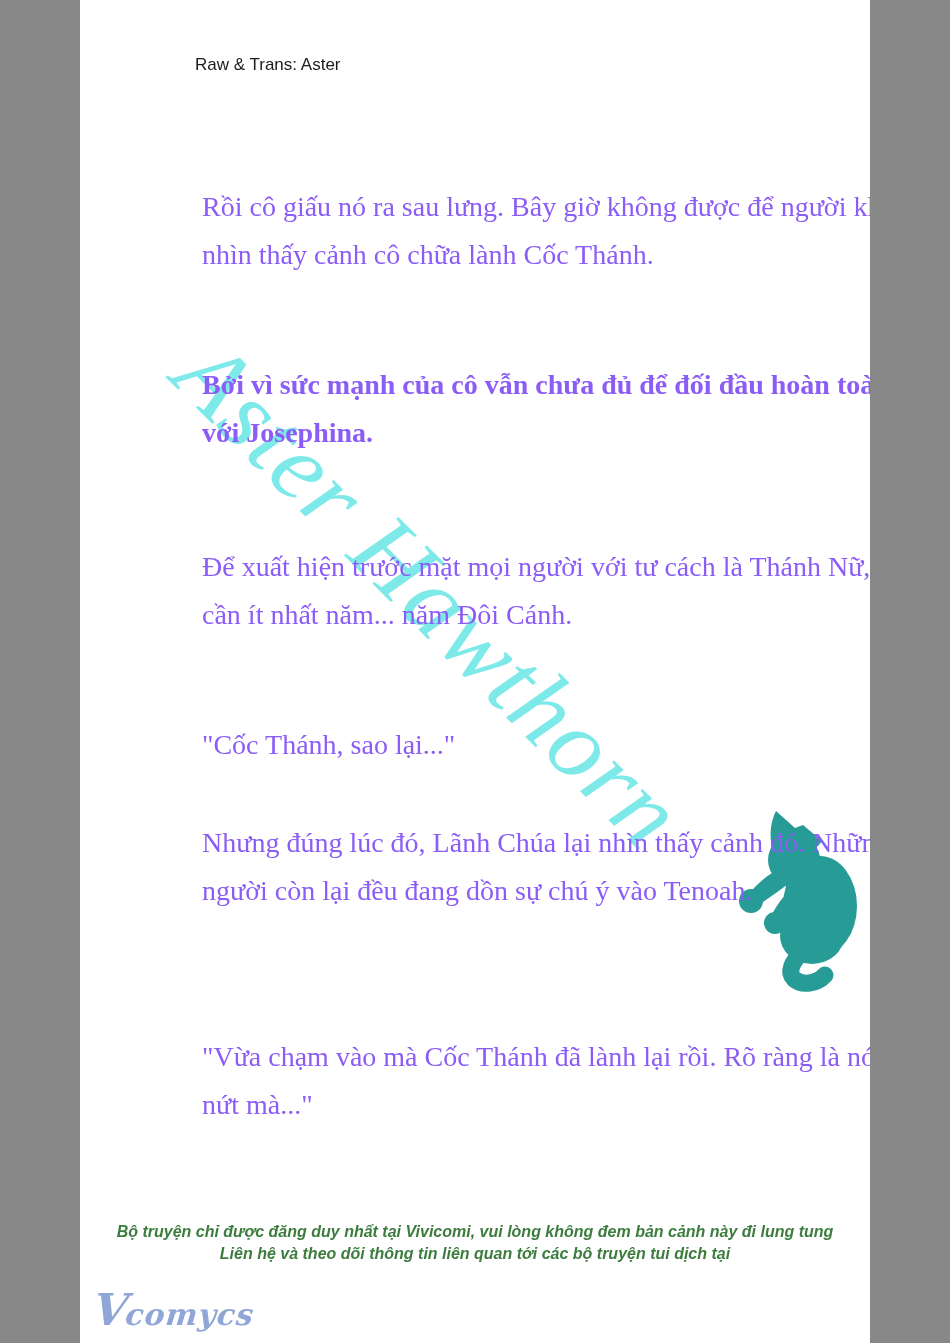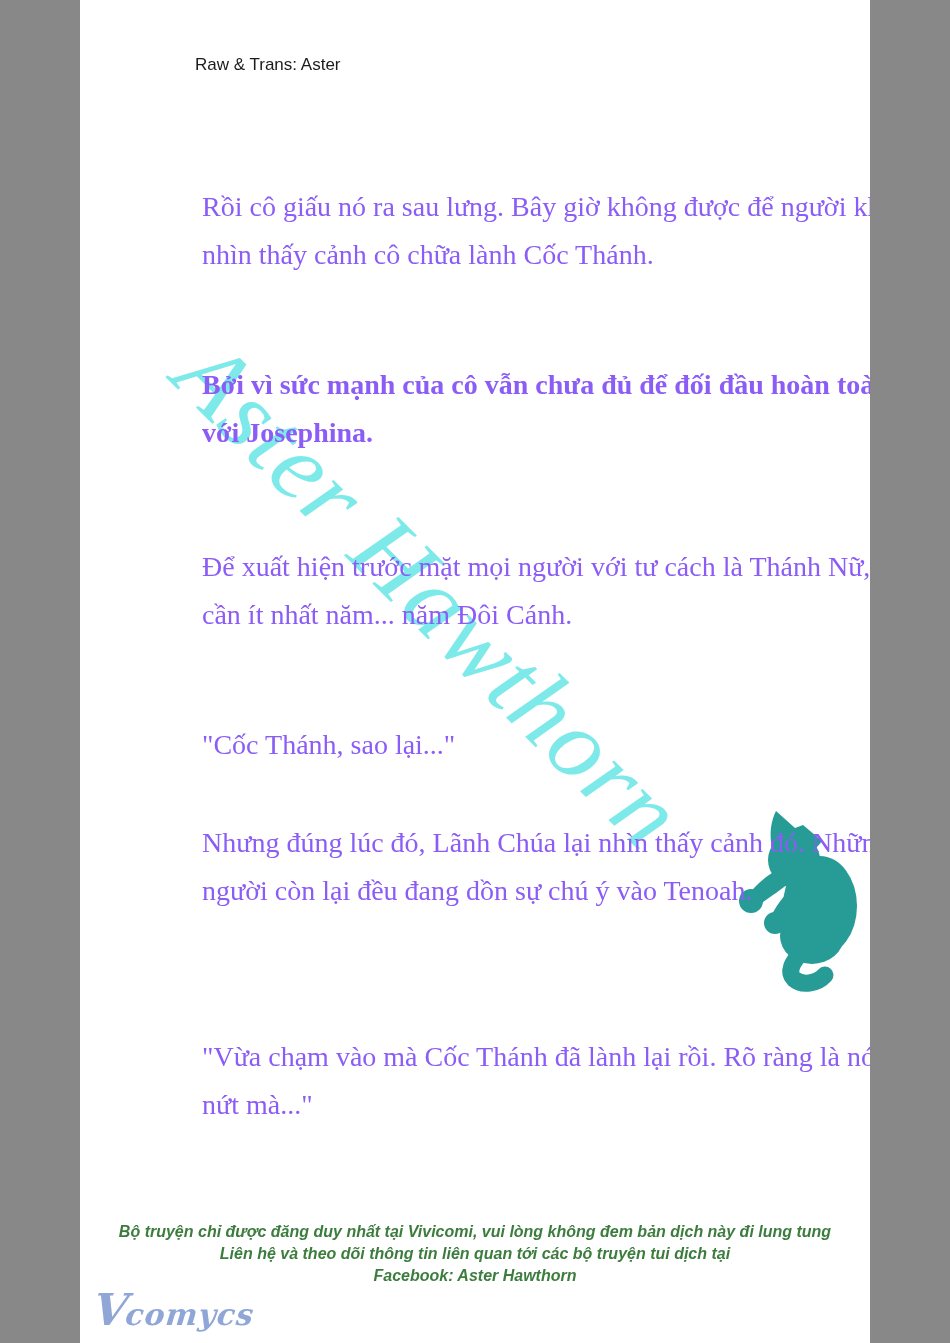--- a/index.html
+++ b/index.html
@@ -94,22 +94,21 @@
   <div class="body-text">
     <p class="p1">Rồi cô giấu nó ra sau lưng. Bây giờ không được để người khác nhìn thấy cảnh cô chữa lành Cốc Thánh.</p>
     <p class="p2">Bởi vì sức mạnh của cô vẫn chưa đủ để đối đầu hoàn toàn với Josephina.</p>
     <p class="p3">Để xuất hiện trước mặt mọi người với tư cách là Thánh Nữ, cô cần ít nhất năm... năm Đôi Cánh.</p>
     <p class="p4">"Cốc Thánh, sao lại..."</p>
     <p class="p5">Nhưng đúng lúc đó, Lãnh Chúa lại nhìn thấy cảnh đó. Những người còn lại đều đang dồn sự chú ý vào Tenoah.</p>
     <p class="p6">"Vừa chạm vào mà Cốc Thánh đã lành lại rồi. Rõ ràng là nó đã nứt mà..."</p>
   </div>
 
   <div class="page-footer">
-    <div>Bộ truyện chỉ được đăng duy nhất tại Vivicomi, vui lòng không đem bản dịch này đi lung tung</div>
+    <div>Bộ truyện chỉ được đăng duy nhất tại Vivicomi, vui lòng không đem bản cảnh này đi lung tung</div>
     <div>Liên hệ và theo dõi thông tin liên quan tới các bộ truyện tui dịch tại</div>
-    <div>Facebook: Aster Hawthorn</div>
   </div>
 
   <div class="logo">
     <span class="logo-v">V</span><span class="logo-rest">comycs</span>
   </div>
 
 </div>
 
 </body></html>

